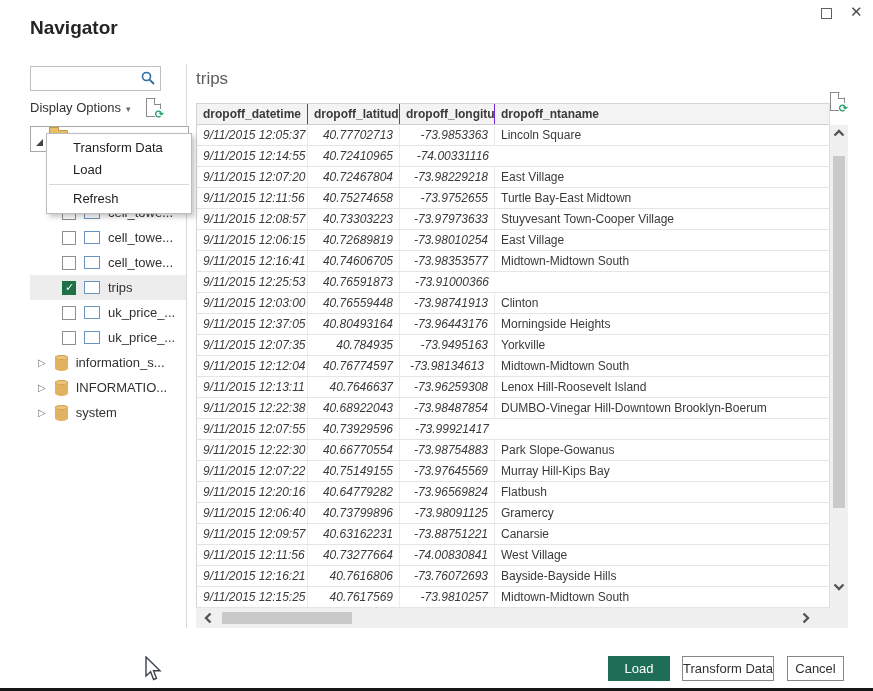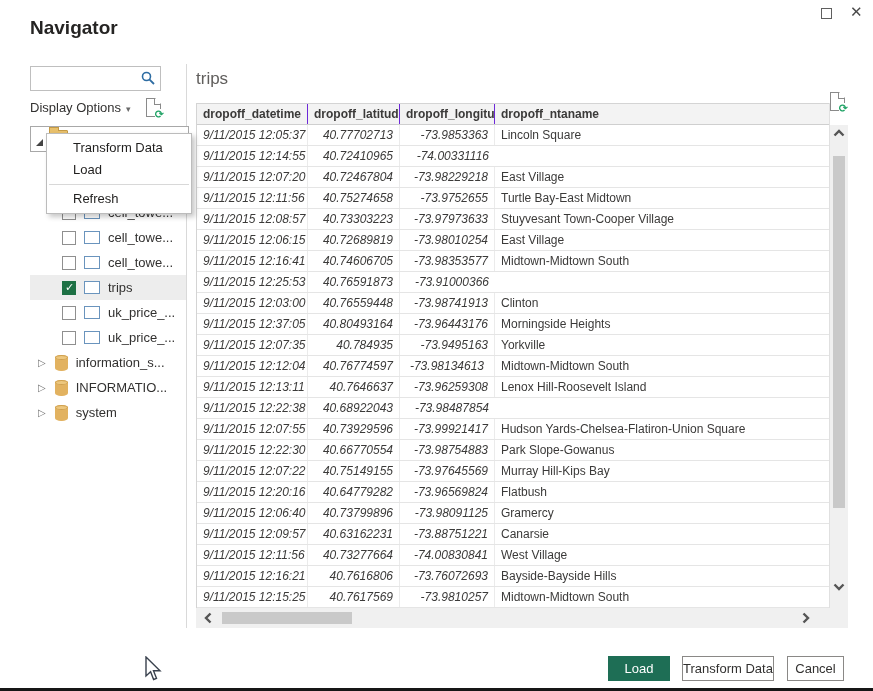--- a/index.html
+++ b/index.html
@@ -280,26 +280,26 @@
       <div class="trow">
         <div class="tcell num" style="width: 111px;">9/11/2015 12:13:11 AM</div>
         <div class="tcell num" style="width: 92px;">40.7646637</div>
         <div class="tcell num" style="width: 95px;">-73.96259308</div>
         <div class="tcell" style="width: 336px;">Lenox Hill-Roosevelt Island</div>
       </div>
       <div class="trow">
         <div class="tcell num" style="width: 111px;">9/11/2015 12:22:38 AM</div>
         <div class="tcell num" style="width: 92px;">40.68922043</div>
         <div class="tcell num" style="width: 95px;">-73.98487854</div>
+        <div class="tcell" style="width: 336px;">DUMBO-Vinegar Hill-Downtown Brooklyn-Boerum</div>
       </div>
       <div class="trow">
         <div class="tcell num" style="width: 111px;">9/11/2015 12:07:55 AM</div>
         <div class="tcell num" style="width: 92px;">40.73929596</div>
         <div class="tcell num" style="width: 95px;">-73.99921417</div>
-        <div class="tcell" style="width: 336px;">Hudson Yards-Chelsea-Flatiron-Union Square</div>
       </div>
       <div class="trow">
         <div class="tcell num" style="width: 111px;">9/11/2015 12:22:30 AM</div>
         <div class="tcell num" style="width: 92px;">40.66770554</div>
         <div class="tcell num" style="width: 95px;">-73.98754883</div>
         <div class="tcell" style="width: 336px;">Park Slope-Gowanus</div>
       </div>
       <div class="trow">
         <div class="tcell num" style="width: 111px;">9/11/2015 12:07:22 AM</div>
         <div class="tcell num" style="width: 92px;">40.75149155</div>

